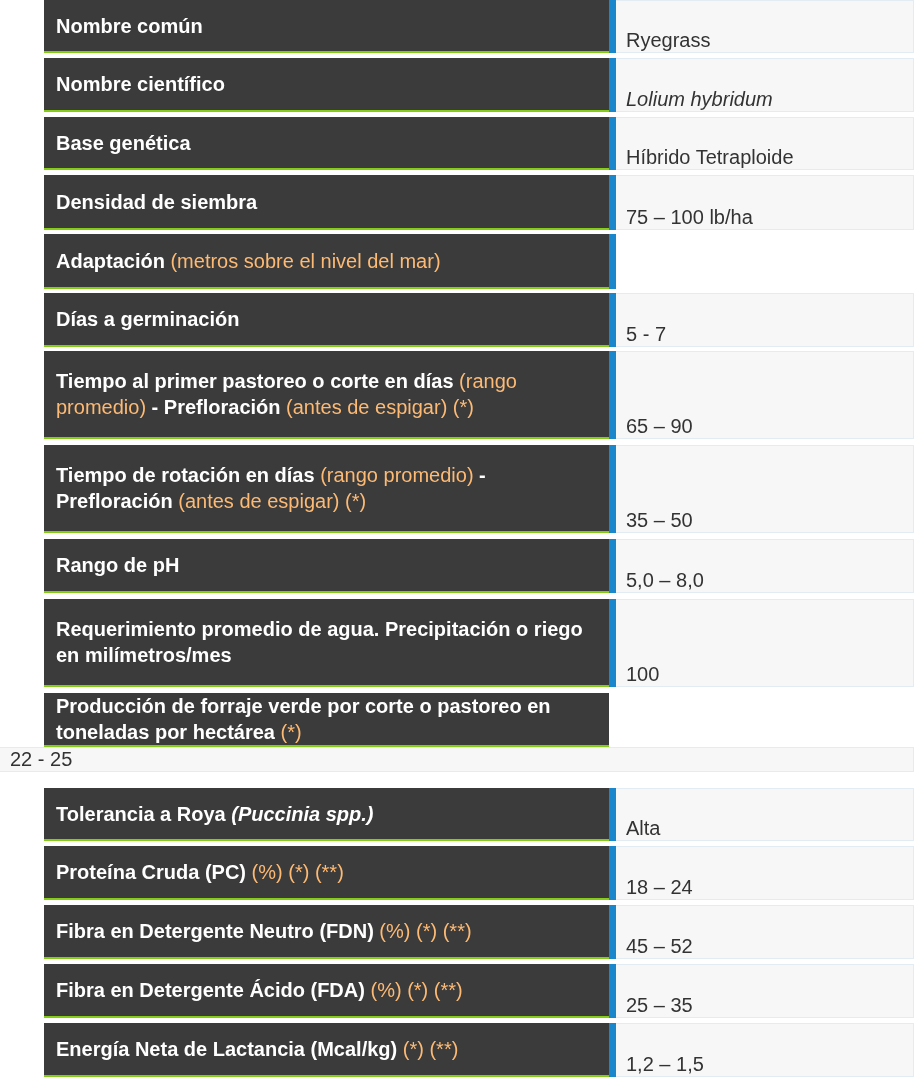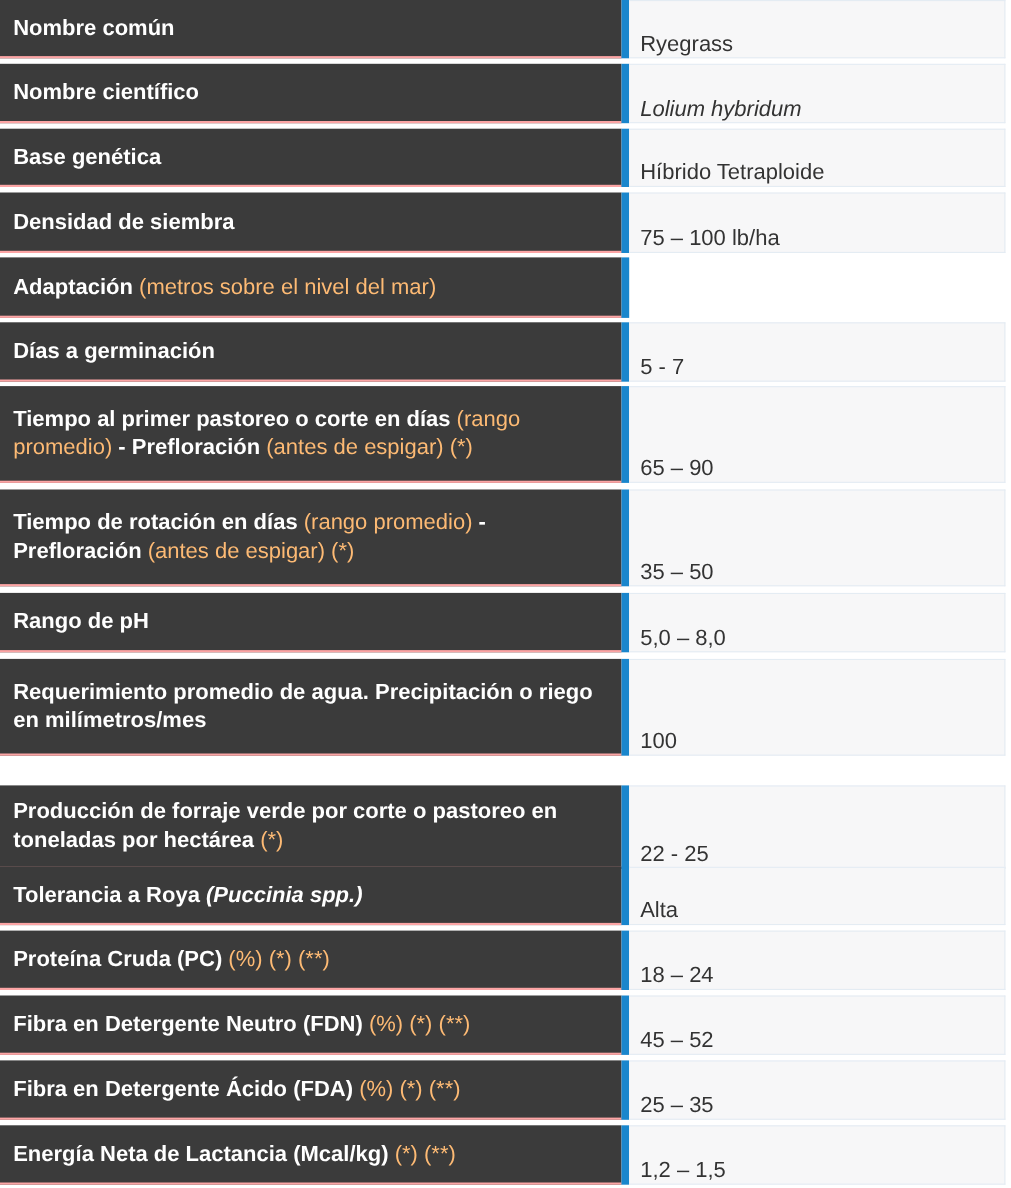--- a/index.html
+++ b/index.html
@@ -2,21 +2,21 @@
 <html><head>
 <meta charset="utf-8">
 <style>
   html, body { margin: 0; padding: 0; background: #ffffff; }
   body { width: 919px; height: 1080px; position: relative; overflow: hidden;
          font-family: "Liberation Sans", "DejaVu Sans", sans-serif; }
   .table { position: absolute; left: 0; top: 0; width: 914px; }
   .row { position: absolute; left: 0; width: 914px; display: flex; }
   .label { width: 565px; background: #3b3b3b; color: #ffffff; box-sizing: border-box;
            padding: 0 12px; display: flex; align-items: center; font-size: 20px; line-height: 26px;
-           border-bottom: 2px solid #fca5a5; }
+           border-bottom: 2px solid #84cc16; margin-left: 44px; }
   .label b { font-weight: bold; }
   .label .n { font-weight: normal; color: #fdba74; }
   .stripe { width: 7px; background: #1a86cc; }
   .value { flex: 1; background: #f7f7f8; color: #333333; box-sizing: border-box;
            padding: 0 10px; display: flex; align-items: flex-end; font-size: 20px;
            border: 1px solid #e4ecf3; border-left: none; }
   .value i { font-style: italic; }
 </style>
 </head>
 <body>
@@ -102,21 +102,21 @@
     </div>
     <div class="row" style="top: 599px; height: 88px;">
       <div class="label">
         <span><b>Requerimiento promedio de agua. Precipitación o riego en milímetros/mes</b></span>
       </div>
       <div class="stripe"></div>
       <div class="value">
         <span>100</span>
       </div>
     </div>
-    <div class="row" style="top: 714px; height: 76px;">
+    <div class="row" style="top: 693px; height: 76px; flex-direction: column;">
       <div class="label">
         <span><b>Producción de forraje verde por corte o pastoreo en toneladas por hectárea</b><span class="n"> (*)</span></span>
       </div>
       <div class="stripe"></div>
       <div class="value">
         <span>22 - 25</span>
       </div>
     </div>
     <div class="row" style="top: 788px; height: 53px;">
       <div class="label">

